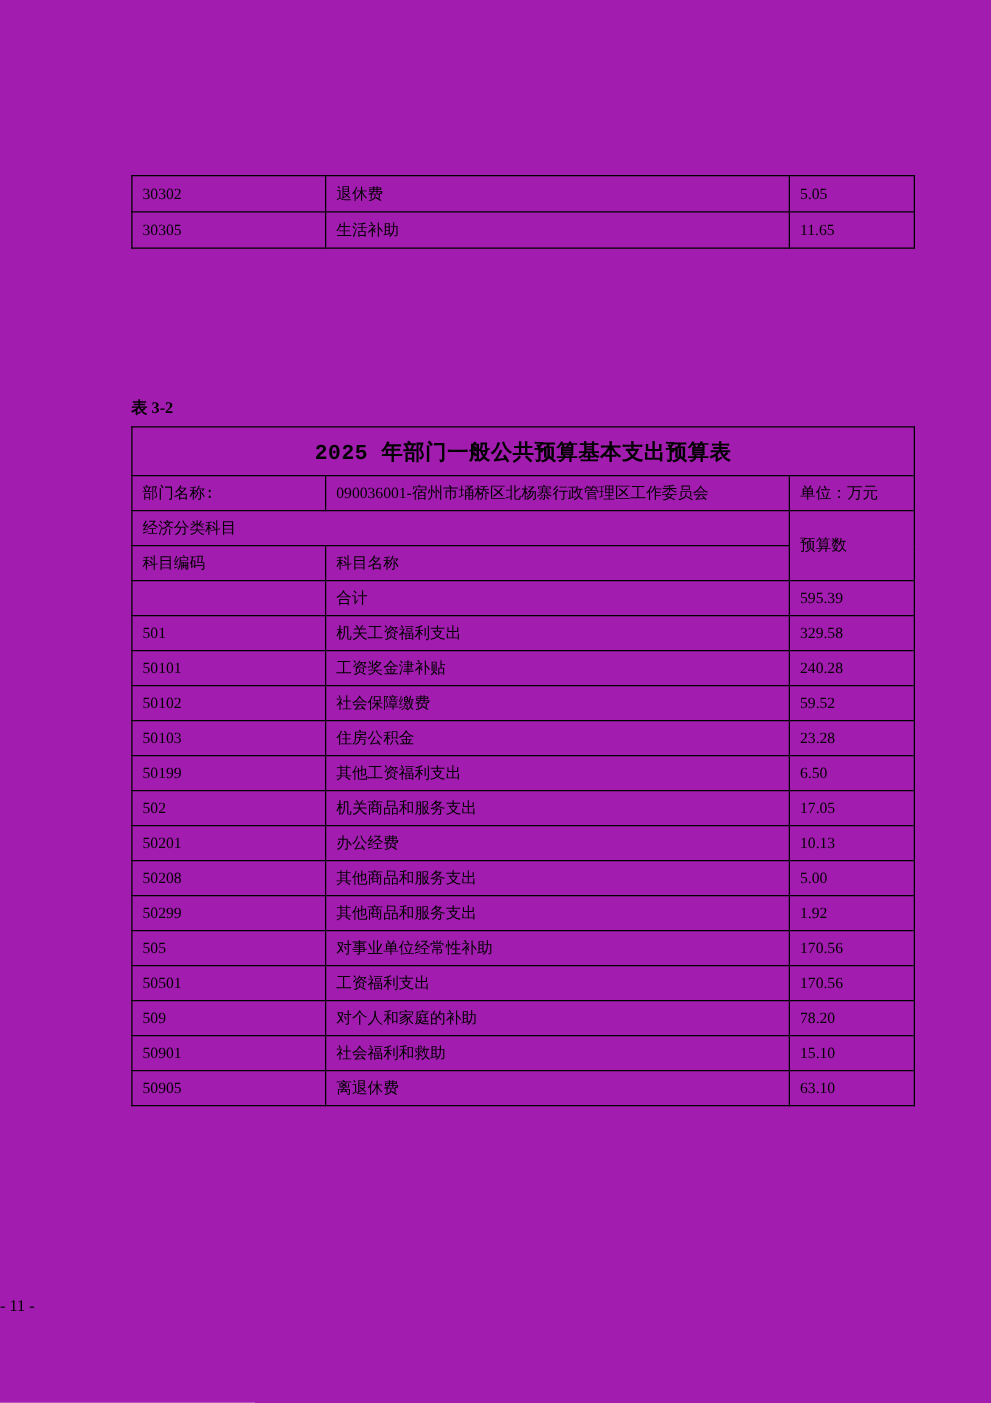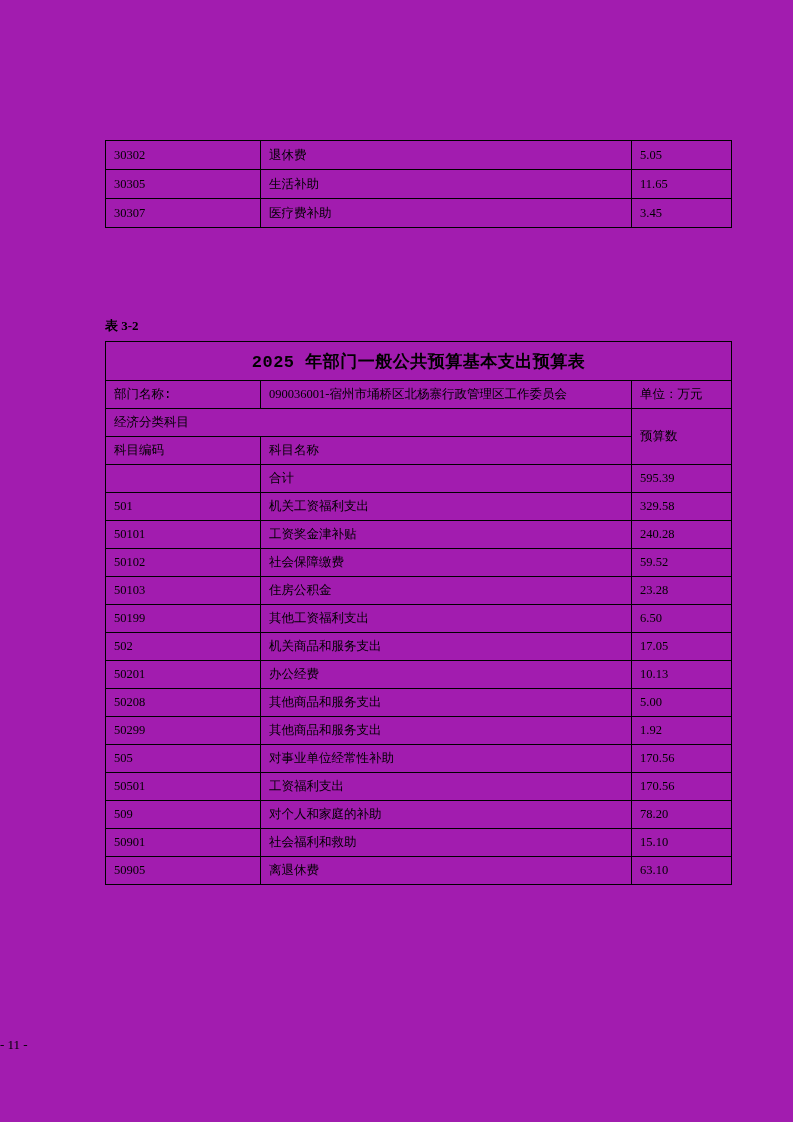--- a/index.html
+++ b/index.html
@@ -79,25 +79,20 @@
           <td class="name-cell">退休费</td>
           <td class="val-cell">5.05</td>
         </tr>
 
         <tr>
           <td class="code-cell">30305</td>
           <td class="name-cell">生活补助</td>
           <td class="val-cell">11.65</td>
         </tr>
 
-        <tr>
-          <td class="code-cell">30307</td>
-          <td class="name-cell">医疗费补助</td>
-          <td class="val-cell">3.45</td>
-        </tr>
       </tbody>
   </table>
 
   <div class="tbl-label">表 3-2</div>
 
   <table class="tbl main-table">
     <colgroup>
       <col style="width:155px">
       <col style="width:371px">
       <col style="width:100px">

